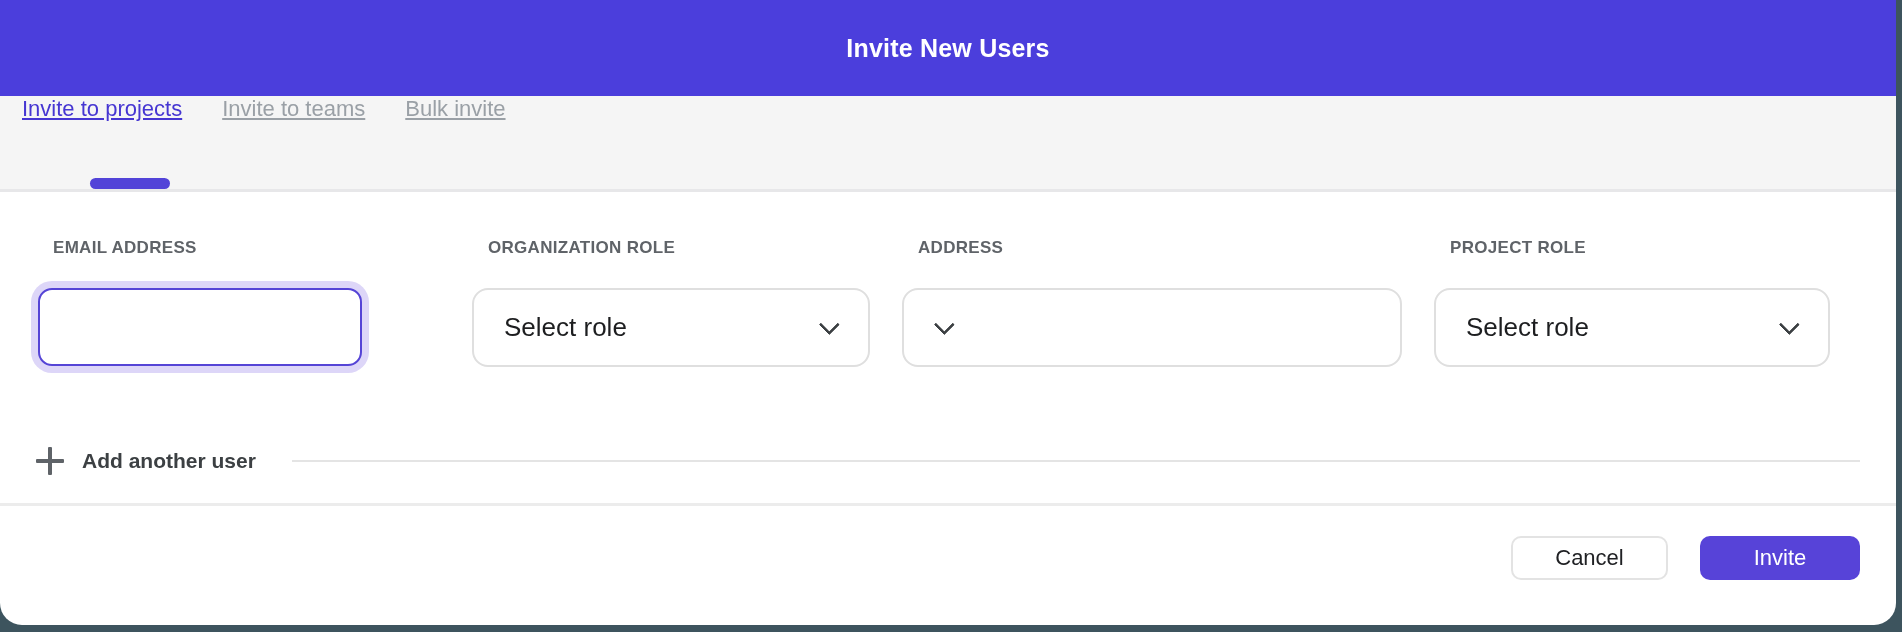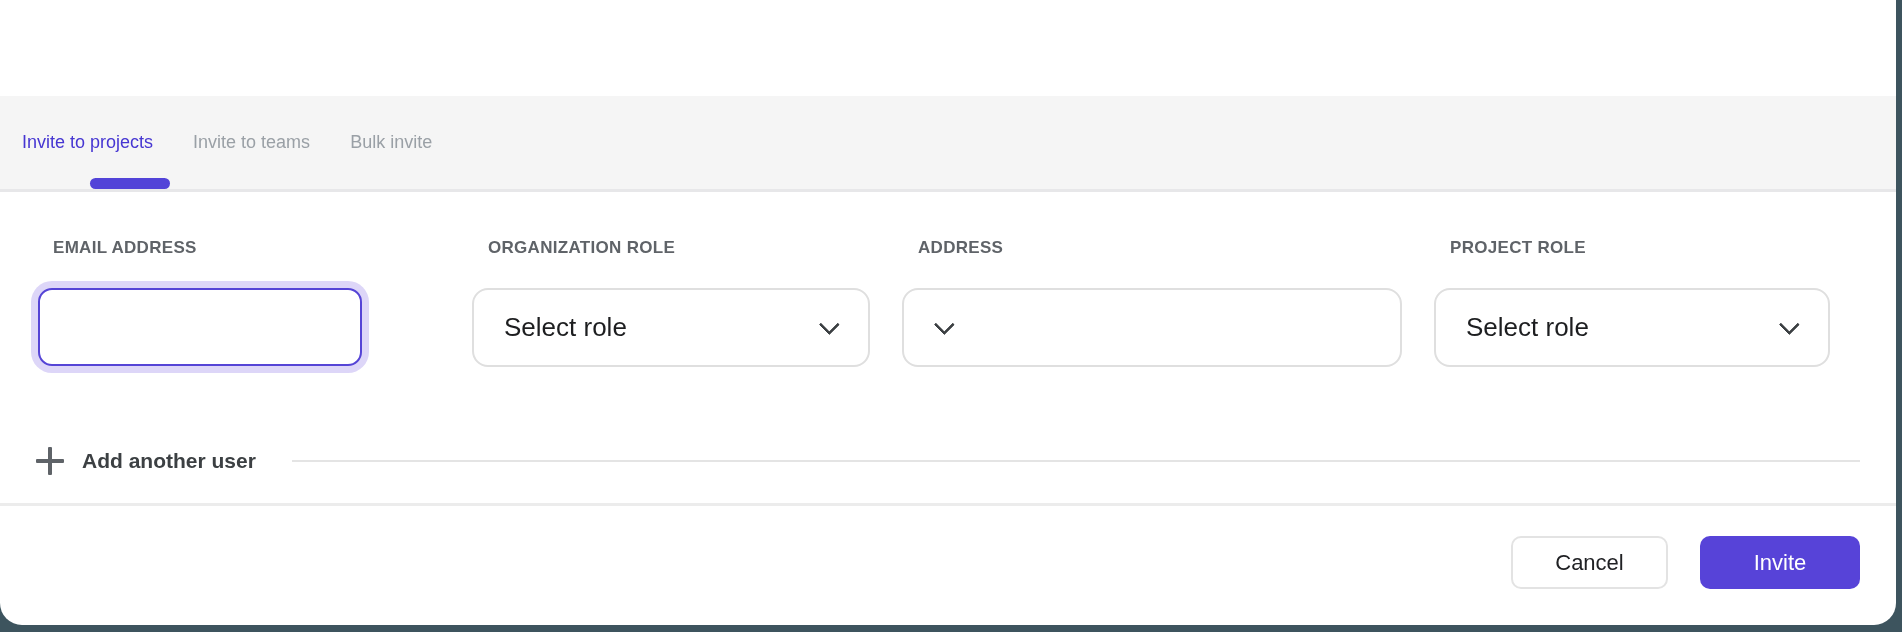--- a/index.html
+++ b/index.html
@@ -29,26 +29,27 @@
   .tabbar {
     position: absolute; left: 0; top: 96px; right: 0; height: 96px;
     background: #f5f5f5;
     border-bottom: 3px solid #e7e7e9;
     display: flex; align-items: center;
     padding-left: 22px;
   }
   .tab {
     position: relative;
     height: 100%;
-    display: flex; align-items: center;
-    font-size: 18px;
+    display: flex; 
+    font-size: 22px;
     color: #9aa0a6;
     margin-right: 40px;
     cursor: pointer;
     white-space: nowrap;
+    text-decoration: underline;
   }
   .tab.active { color: #4636d2; }
   .tab-underline {
     position: absolute;
     left: 68px; bottom: 0;
     width: 80px; height: 11px;
     background: #5243d8;
     border-radius: 6px;
   }
   
@@ -115,21 +116,21 @@
   }
   .add-divider {
     flex: 1; height: 2px; background: #e4e4e4; margin-left: 36px;
   }
   
   .footer-divider {
     position: absolute; left: 0; right: 0; top: 503px; height: 3px;
     background: #ececec;
   }
   .btn {
-    position: absolute; top: 536px; height: 53px;
+    position: absolute; top: 536px; height: 44px;
     border-radius: 10px;
     font-size: 22px; font-weight: 500;
     display: flex; align-items: center; justify-content: center;
     cursor: pointer;
     font-family: "Liberation Sans", "DejaVu Sans", sans-serif;
     white-space: nowrap;
   }
   .btn-cancel {
     left: 1511px; width: 157px;
     background: #ffffff; color: #202124;
@@ -139,20 +140,23 @@
     left: 1700px; width: 160px;
     background: #5743d8; color: #ffffff;
     border: none;
   }
 </style>
 </head>
 <body>
 
 <div class="modal">
 
+  <div class="header">
+    <div class="header-title">Invite New Users</div>
+  </div>
 
   <div class="tabbar">
     <div class="tab active">
       <span>Invite to projects</span>
       <span class="tab-underline"></span>
     </div>
     <div class="tab">
       <span>Invite to teams</span>
     </div>
     <div class="tab">

